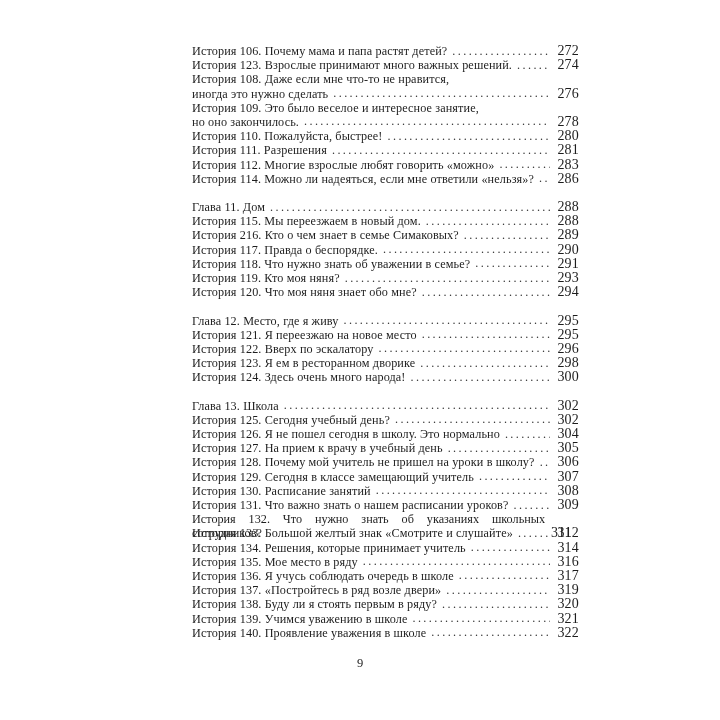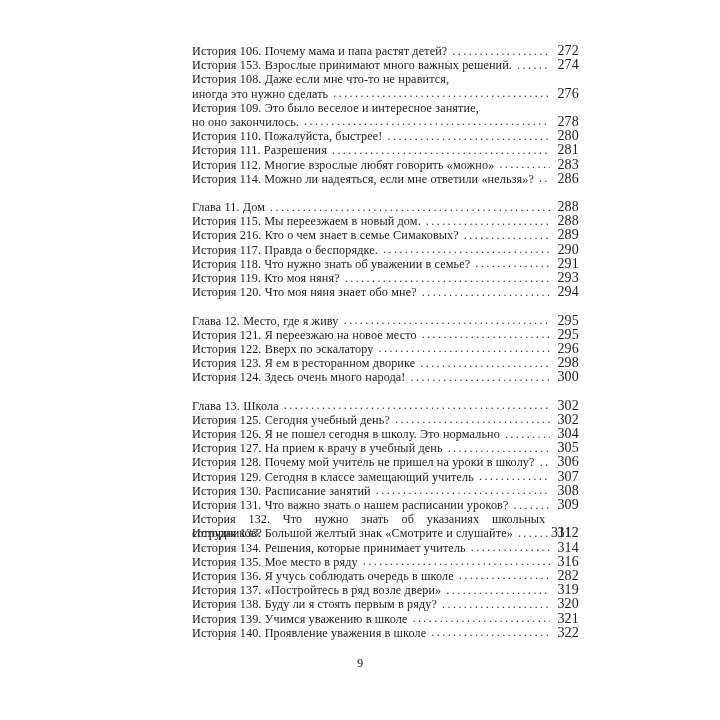--- a/index.html
+++ b/index.html
@@ -128,21 +128,21 @@
       <div class="toc-group">
         <div class="entry leader-style">
           <div class="row">
             <span class="label">История 106. Почему мама и папа растят детей?</span>
             <span class="leader"></span>
             <span class="pageno">272</span>
           </div>
         </div>
         <div class="entry leader-style">
           <div class="row">
-            <span class="label">История 153. Взрослые принимают много важных решений.</span>
+            <span class="label">История 123. Взрослые принимают много важных решений.</span>
             <span class="leader"></span>
             <span class="pageno">274</span>
           </div>
         </div>
         <div class="entry cont-first">
           <div class="row">
             <span class="label">История 108. Даже если мне что-то не нравится,</span>
             <span class="leader"></span>
             <span class="pageno"></span>
           </div>
@@ -363,21 +363,21 @@
           <div class="row">
             <span class="label">История 135. Мое место в ряду</span>
             <span class="leader"></span>
             <span class="pageno">316</span>
           </div>
         </div>
         <div class="entry leader-style">
           <div class="row">
             <span class="label">История 136. Я учусь соблюдать очередь в школе</span>
             <span class="leader"></span>
-            <span class="pageno">282</span>
+            <span class="pageno">317</span>
           </div>
         </div>
         <div class="entry leader-style">
           <div class="row">
             <span class="label">История 137. «Постройтесь в ряд возле двери»</span>
             <span class="leader"></span>
             <span class="pageno">319</span>
           </div>
         </div>
         <div class="entry leader-style">

